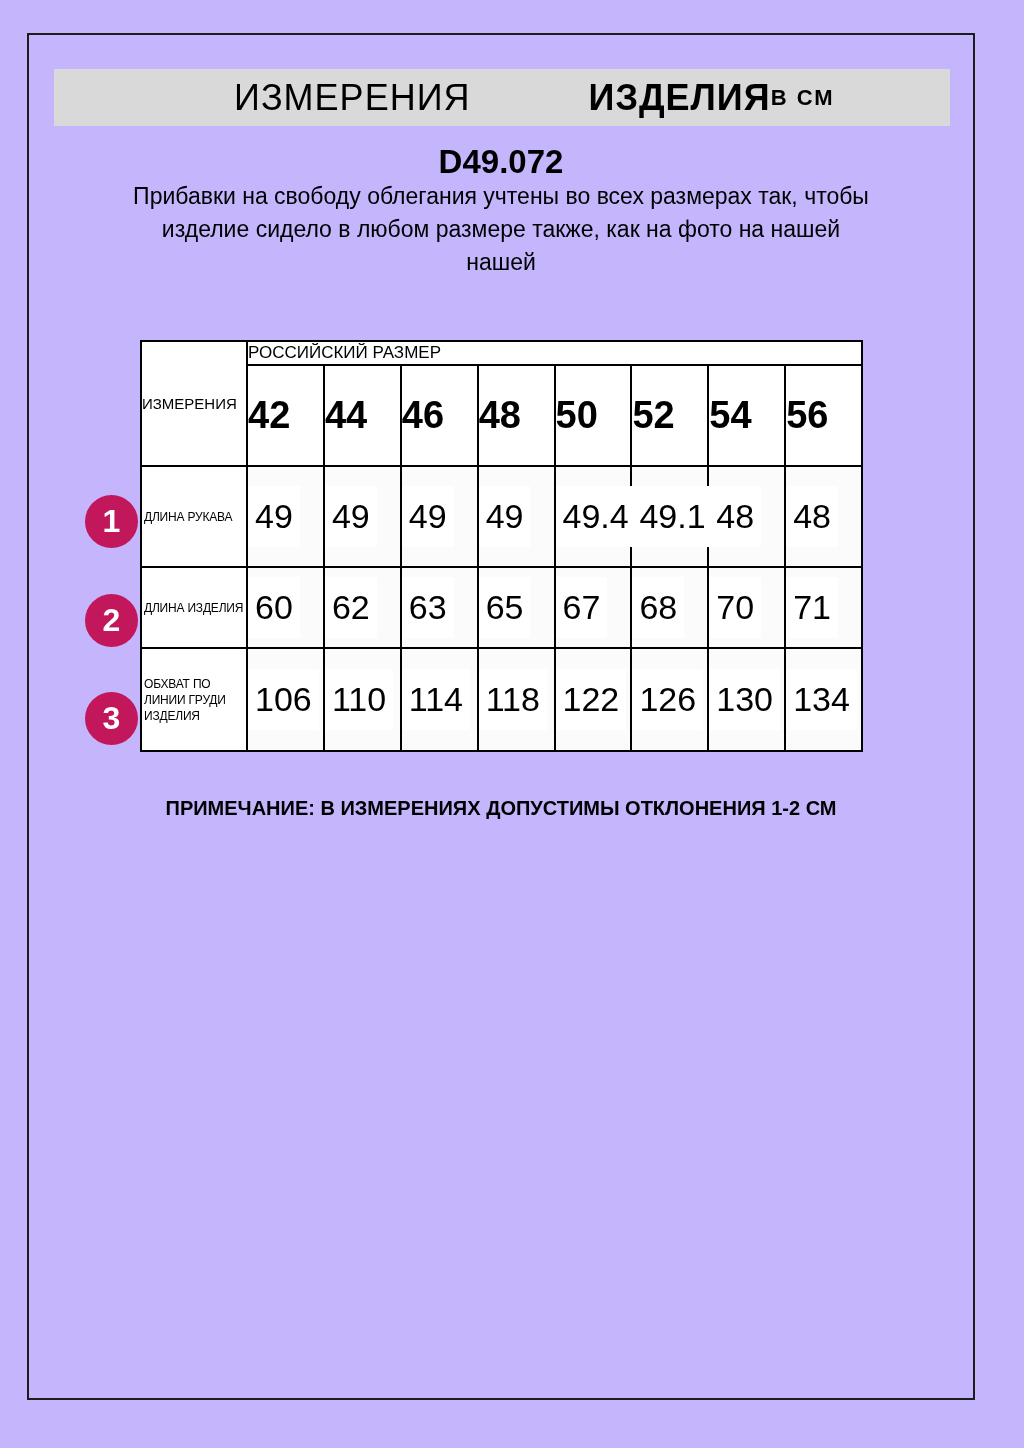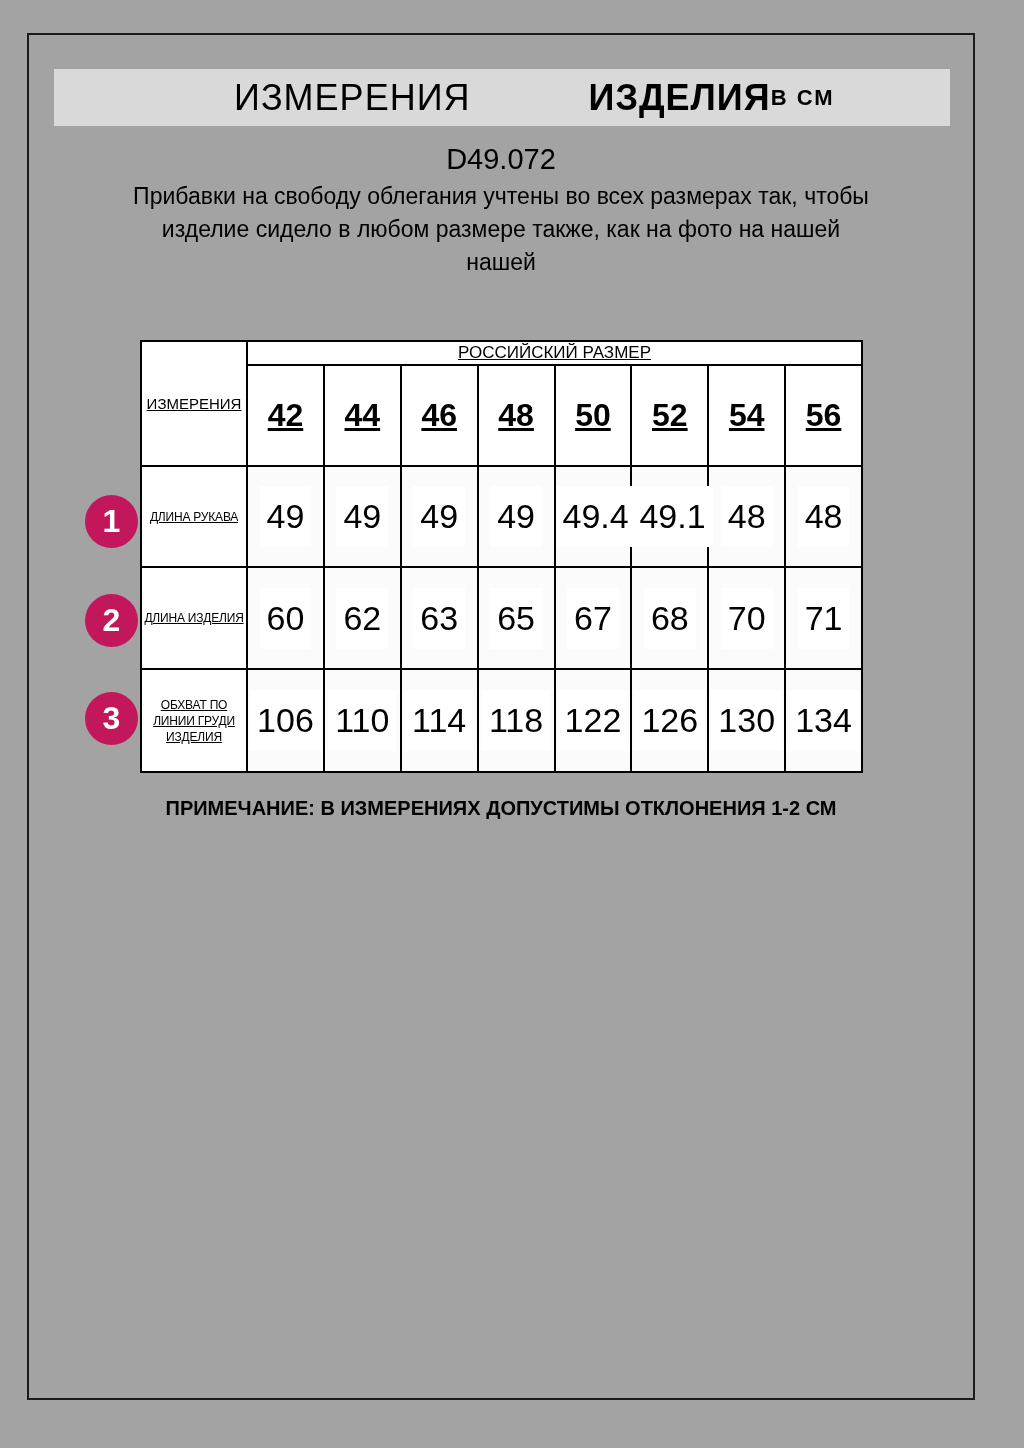--- a/index.html
+++ b/index.html
@@ -1,39 +1,39 @@
 <!DOCTYPE html>
 <html><head>
 <meta charset="utf-8">
 <style>
   html,body{margin:0;padding:0;background:#ffffff;}
   body{width:1024px;height:1448px;font-family:"Liberation Sans",sans-serif;color:#000;}
-  .screen{position:relative;width:1024px;height:1448px;overflow:hidden;background:#a3a3a3;}
+  .screen{position:relative;width:1024px;height:1448px;overflow:hidden;background:#c4b5fd;}
 
   .frame{position:absolute;left:27px;top:33px;width:944px;height:1363px;border:2px solid #1c1c1c;}
 
   .header-bar{position:absolute;left:54px;top:69px;width:896px;height:57px;background:#d9d9d9;
     display:flex;align-items:center;box-sizing:border-box;padding-left:180px;}
   .t1{font-size:36px;font-weight:400;letter-spacing:1px;white-space:nowrap;}
   .t2{font-size:36px;font-weight:700;letter-spacing:1px;margin-left:118px;white-space:nowrap;}
   .t3{font-size:22px;font-weight:700;letter-spacing:2px;white-space:nowrap;}
 
-  .code{position:absolute;left:28px;top:143px;width:946px;text-align:center;font-size:29px;font-weight:400;}
+  .code{position:absolute;left:28px;top:143px;width:946px;text-align:center;font-size:33px;font-weight:700;}
   .desc{position:absolute;left:28px;top:180px;width:946px;text-align:center;font-size:23px;line-height:33px;}
 
   table.size-table{position:absolute;left:140px;top:340px;width:723px;border-collapse:collapse;
     table-layout:fixed;background:#fff;}
   table.size-table col.c0{width:106px;}
-  table.size-table td{border:2px solid #000;text-align:center;vertical-align:middle;padding:0;text-decoration:underline;}
+  table.size-table td{border:2px solid #000;vertical-align:middle;padding:0;}
   .group-th{height:22px;font-size:17px;line-height:20px;font-weight:400;}
-  .size-th{height:99px;font-size:32px;font-weight:700;}
+  .size-th{height:99px;font-size:38px;font-weight:700;}
   .corner{font-size:15px;font-weight:400;white-space:nowrap;}
   .lbl{font-size:12px;line-height:16px;letter-spacing:-0.2px;font-weight:400;padding:0 2px !important;}
   .lbl.nw{white-space:nowrap;}
-  tr.r1{height:101px;} tr.r2{height:102px;margin-top:29px;} tr.r3{height:103px;}
+  tr.r1{height:101px;} tr.r2{height:81px;margin-top:29px;} tr.r3{height:103px;}
   td.val{font-size:34px;background:#fbfbfb;}
   td.val .patch{display:inline-block;background:#ffffff;padding:11px 7px;}
 
   .marker{position:absolute;left:85px;width:53px;height:53px;border-radius:50%;background:#c2175b;
     color:#fff;font-size:32px;font-weight:700;display:flex;align-items:center;justify-content:center;}
   #m1{top:495px;} #m2{top:594px;} #m3{top:692px;}
 
   .note{position:absolute;left:28px;top:797px;width:946px;text-align:center;font-size:20px;font-weight:700;}
 </style>
 </head>

